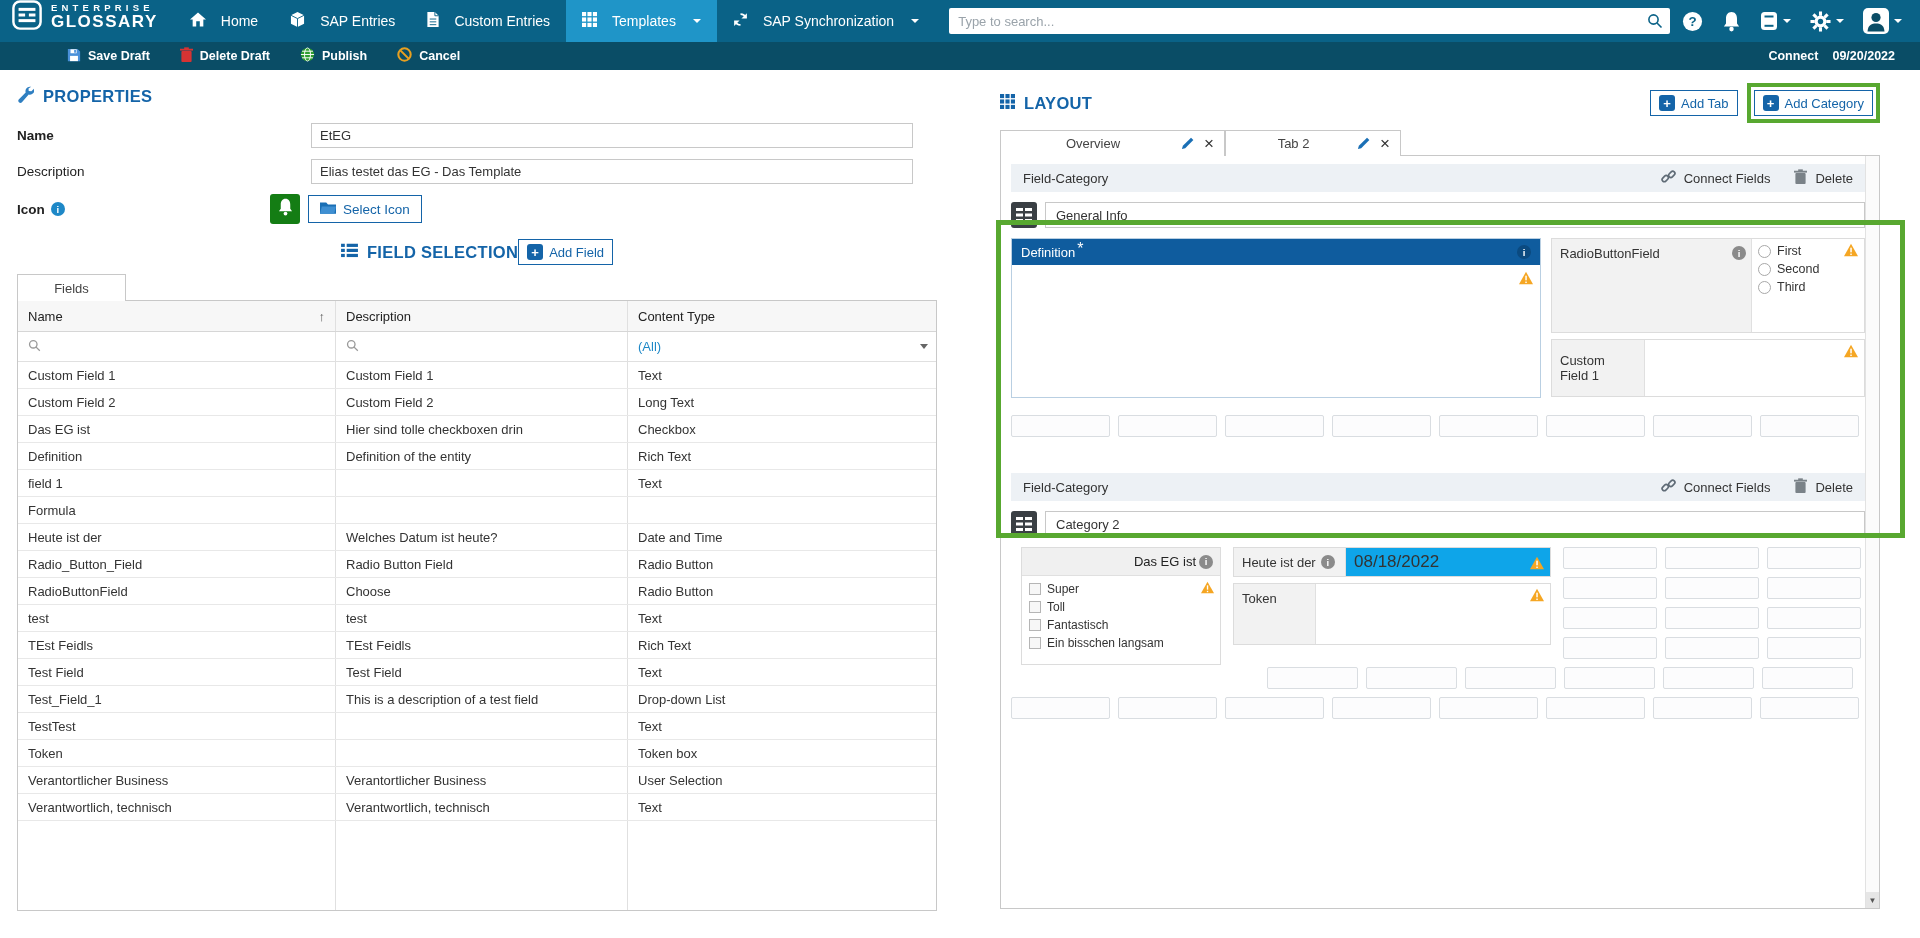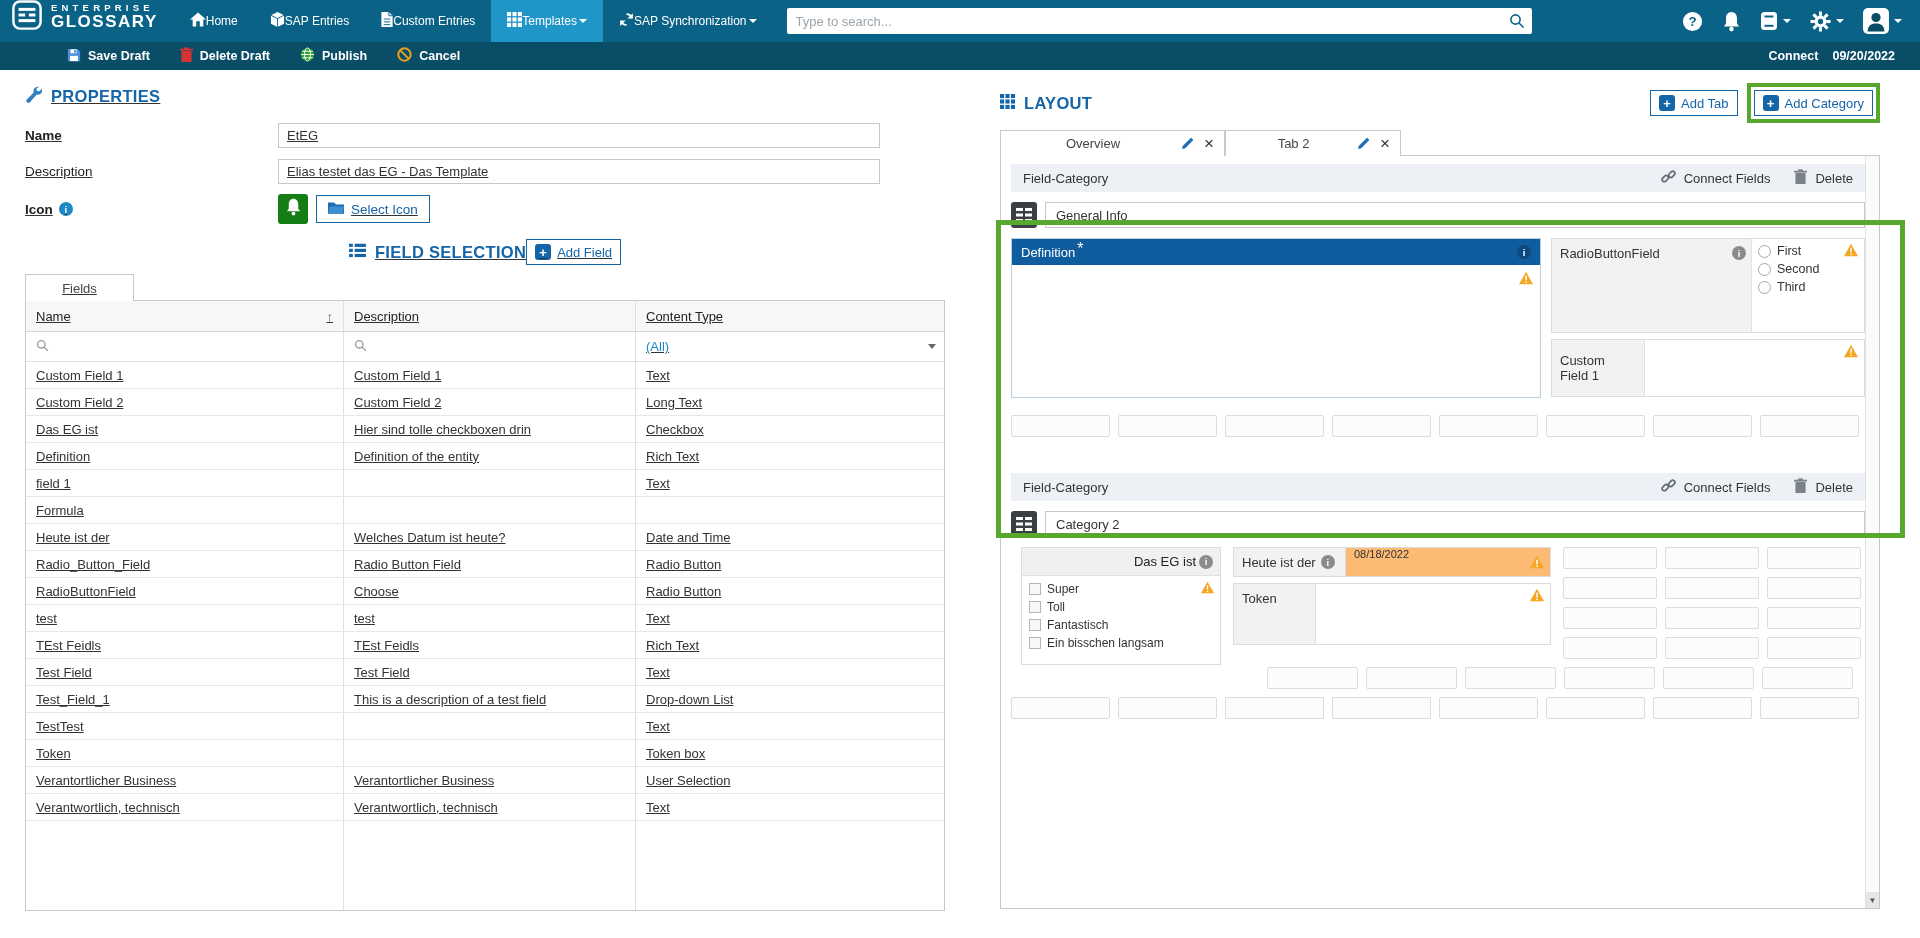--- a/index.html
+++ b/index.html
@@ -11,43 +11,43 @@
   html,body{width:1920px; height:938px;}
   body{font-family:"Liberation Sans", sans-serif; background:#fff; position:relative; overflow:hidden; color:#333;}
 
   
   .navbar{position:absolute; top:0; left:0; width:1920px; height:42px; background:var(--navbar); display:flex; align-items:stretch; color:#fff;}
   .brand{display:flex; align-items:center; gap:9px; padding:0 16px 8px 12px;}
   .brand-text{display:flex; flex-direction:column; line-height:1.05;}
   .brand-top{font-size:9.5px; letter-spacing:4.2px; font-weight:bold;}
   .brand-bottom{font-size:17px; font-weight:bold; letter-spacing:1.5px;}
   .nav-menu{display:flex; align-items:stretch;}
-  .nav-item{display:flex; align-items:center; gap:0; padding:0 16px; font-size:12px; cursor:pointer; white-space:nowrap;}
+  .nav-item{display:flex; align-items:center; gap:15px; padding:0 16px; font-size:14px; cursor:pointer; white-space:nowrap;}
   .nav-item.active{background:var(--navbar-active);}
   .caret-down{width:0; height:0; border-left:4px solid transparent; border-right:4px solid transparent; border-top:4px solid #fff; display:inline-block; margin-left:2px;}
   .nav-search{flex:1; max-width:745px; display:flex; align-items:center; margin:8px 12px 8px 14px; position:relative;}
   .nav-search input{width:100%; height:26px; border:none; border-radius:2px; padding:0 30px 0 9px; font-size:13px; font-family:inherit; color:#333;}
   .nav-search input::placeholder{color:#9aa3aa;}
   .search-glyph{position:absolute; right:7px; top:5px;}
   .nav-right{display:flex; align-items:center; gap:19px; padding-right:18px; margin-left:auto;}
   .nav-ic{display:flex; align-items:center; gap:3px; cursor:pointer;}
 
   
   .toolbar{position:absolute; top:42px; left:0; width:1920px; height:28px; background:var(--toolbar); display:flex; align-items:center; color:#fff; padding-left:67px; gap:30px;}
   .tb-btn{display:flex; align-items:center; gap:7px; font-size:12.5px; font-weight:bold; cursor:pointer;}
   .tb-right{margin-left:auto; padding-right:25px; display:flex; gap:14px; font-size:12.5px; font-weight:bold;}
 
   
-  .left-panel{position:absolute; left:25px; top:86px; width:920px;text-decoration:underline;}
+  .left-panel{position:absolute; left:17px; top:86px; width:920px;}
   .section-title{display:flex; align-items:center; gap:9px; color:var(--section-title); font-weight:bold; font-size:16.5px; letter-spacing:.3px; height:20px;}
   .prop-rows{margin-top:16px;}
   .prop-row{display:flex; align-items:center; margin-bottom:10px; min-height:26px;}
   .prop-label{width:253px; font-size:13.5px; color:#222; display:flex; align-items:center; gap:6px;}
   .bold{font-weight:bold;}
-  .prop-input{width:602px; height:25px; border:1px solid #c8c8c8; font-size:13px; font-family:inherit; padding:0 8px; color:#333;}
+  .prop-input{width:602px; height:25px; border:1px solid #c8c8c8; font-size:13px; font-family:inherit; padding:0 8px; color:#333;margin-left:41px;}
   .icon-row{margin-bottom:14px;}
   .green-icon-box{width:30px; height:30px; background:var(--icon-green); border-radius:3px; display:flex; align-items:center; justify-content:center; margin-right:8px; cursor:pointer;}
   .select-icon-btn{height:28px; border:1px solid var(--section-title); background:#fff; color:var(--section-title); display:inline-flex; align-items:center; gap:7px; padding:0 11px; font-size:13.5px; cursor:pointer;}
   .fs-title-row{display:flex; justify-content:center; align-items:center; margin-top:14px; height:28px;}
   .btn-blue-outline{height:26px; border:1px solid var(--section-title); background:#fff; color:var(--section-title); display:inline-flex; align-items:center; gap:6px; padding:0 8px; font-size:13px; cursor:pointer; white-space:nowrap;}
   .plus-badge{width:16px; height:16px; background:var(--section-title); color:#fff; border-radius:3px; font-size:13px; font-weight:bold; display:inline-flex; align-items:center; justify-content:center; line-height:1;}
   .fields-tab{width:109px; height:27px; margin-top:8px; border:1px solid #c8c8c8; border-bottom:none; background:#fff; display:flex; align-items:center; justify-content:center; font-size:13px; color:#444; position:relative; z-index:2; margin-bottom:-1px; cursor:pointer;}
   .fs-table{border:1px solid #c8c8c8; height:611px; display:flex; flex-direction:column; background:#fff;}
   .fs-grid{display:grid; grid-template-columns:318px 292px 1fr;}
   .fs-grid>div{padding-left:10px; display:flex; align-items:center; overflow:hidden; white-space:nowrap;}
@@ -107,21 +107,21 @@
   .cat2{margin-top:36px;}
   .cat2-fields{position:relative; height:178px; margin-top:2px;}
   .das-box{position:absolute; left:10px; top:0; width:200px; height:118px; border:1px solid #dcdcdc; display:flex; flex-direction:column;}
   .das-label{height:28px; background:#f0f0f0; border-bottom:1px solid #e0e0e0; display:flex; align-items:center; justify-content:flex-end; gap:3px; padding:0 7px; font-size:13px; color:#222;}
   .das-body{flex:1; position:relative; padding:6px 7px; display:flex; flex-direction:column; gap:4px; background:#fff;}
   .chk-row{display:flex; align-items:center; gap:6px; font-size:12px; color:#333; cursor:pointer;}
   .chk{width:12px; height:12px; border:1px solid #b5b5b5; background:#f7f7f7; flex:0 0 auto;}
   .heute-row{left:222px; top:0; width:318px; height:30px; align-items:stretch;}
   .heute-row .glabel{width:112px; display:flex; align-items:center; gap:5px; padding:0 8px;}
   .heute-row .glabel .info-i{position:static;}
-  .heute-val{flex:1; display:flex; align-items:flex-start; padding:0 8px; font-size:11px; color:#333; position:relative; background:#fdba74;}
+  .heute-val{flex:1; display:flex; align-items:center; padding:0 8px; font-size:17px; color:#333; position:relative; background:#0ea5e9;}
   .heute-val .warn-tr{top:7px;}
   .token-row{left:222px; top:36px; width:318px; height:62px;}
   .token-row .glabel{width:82px;}
   .slot-grid{position:absolute; left:552px; top:0; display:grid; grid-template-columns:repeat(3,94px); gap:8px;}
   .slot-grid .slot{flex:none; width:94px;}
   .slot-row-6{position:absolute; left:256px; top:120px; display:flex; gap:8px;}
   .slot-row-6 .slot{flex:0 0 91px;}
   .slot-row-8{position:absolute; left:0; top:150px; display:flex; gap:8px;}
 
   .info-i{width:14px; height:14px; border-radius:50%; background:#8b8b8b; color:#fff; font-size:9.5px; font-weight:bold; display:inline-flex; align-items:center; justify-content:center; flex:0 0 auto; font-style:normal;}

